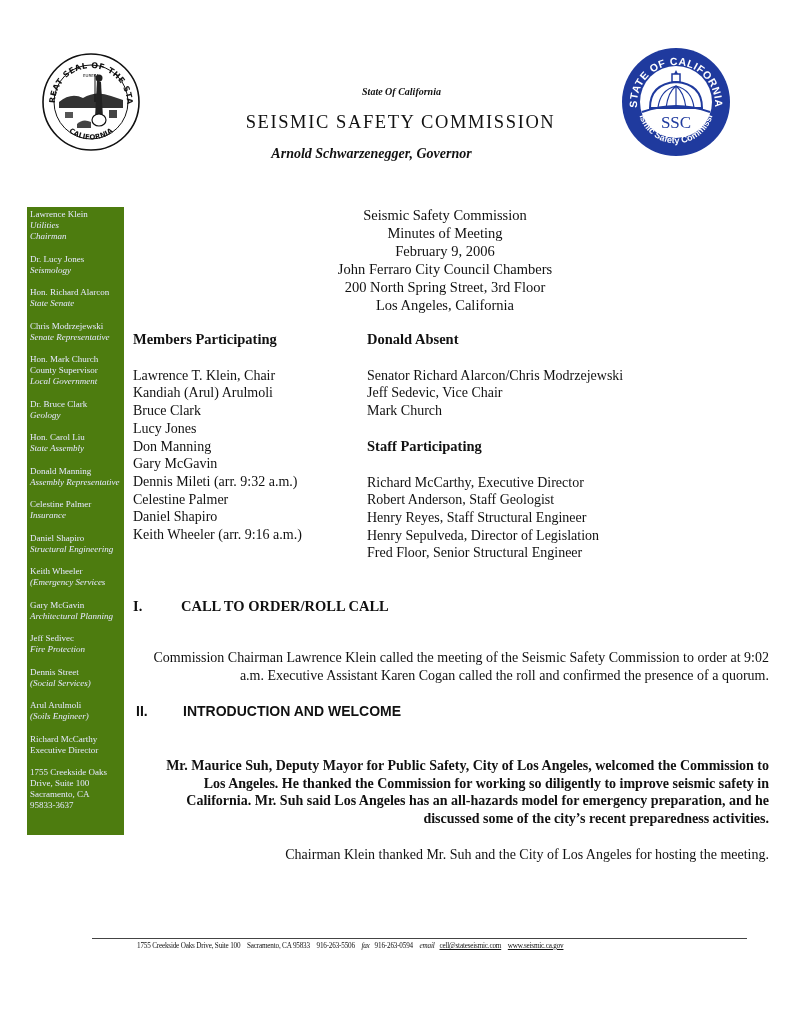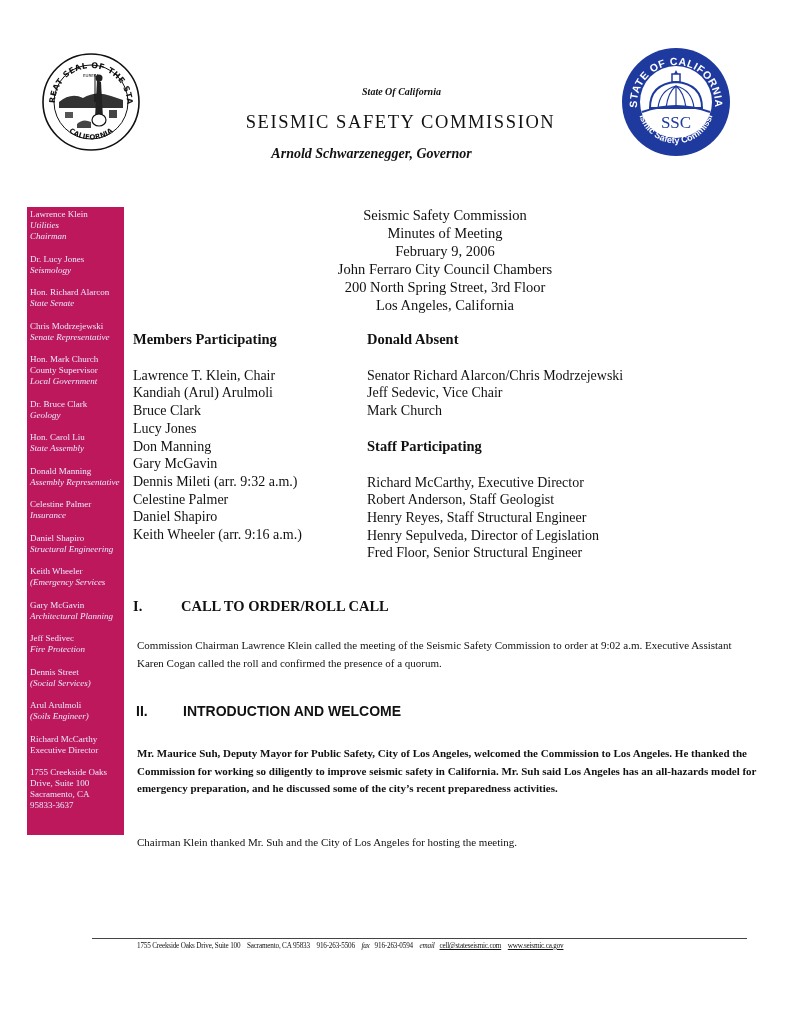--- a/index.html
+++ b/index.html
@@ -11,21 +11,21 @@
   .seal-right { position: absolute; left: 620px; top: 46px; width: 112px; height: 112px; }
   .lh-state { position: absolute; left: 0; width: 791px; top: 86px; text-align: center;
               font-size: 10px; font-weight: bold; font-style: italic; padding-left: 12px; box-sizing: border-box; }
   .lh-title { position: absolute; left: 0; width: 791px; top: 112px; text-align: center;
               font-size: 18.5px; letter-spacing: 1.6px; padding-left: 10px; box-sizing: border-box; }
   .lh-gov { position: absolute; left: 0; width: 713px; top: 146px; text-align: center;
             font-size: 14px; font-weight: bold; font-style: italic; padding-left: 30px; box-sizing: border-box; }
 
   
   .sidebar { position: absolute; left: 27px; top: 207px; width: 97px; height: 628px;
-             background: #be185d; color: #e6e8ff; box-sizing: border-box; padding: 2px 0 0 3px;
+             background: #4d7c0f; color: #e6e8ff; box-sizing: border-box; padding: 2px 0 0 3px;
              font-size: 9px; line-height: 11px; }
   .sb-entry { margin-bottom: 11.5px; }
   .sb-name { display: block; white-space: nowrap; }
   .sb-role { display: block; font-style: italic; white-space: nowrap; }
 
   
   .meeting-head { position: absolute; left: 300px; top: 206px; width: 290px; text-align: center;
                   font-size: 14.5px; line-height: 18px; }
   .meeting-head div { white-space: nowrap; }
 
@@ -39,21 +39,21 @@
 
   
   .section { position: absolute; left: 133px; width: 620px; }
   .sec-head { display: flex; font-weight: bold; font-size: 14.5px; }
   .sec-num { width: 48px; }
   .sec1 { top: 598px; }
   .sec1 .sec-head { font-family: "Liberation Serif", serif; }
   .sec2 { top: 703px; }
   .sec2 .sec-head { font-family: "Liberation Sans", "DejaVu Sans", sans-serif; font-size: 14px; }
   .sec2 .sec-num { width: 47px; padding-left: 3px; }
-  .para { font-size: 11px; line-height: 17.7px; margin: 4px; }
+  .para { font-size: 14px; line-height: 17.7px; margin: 16px; text-align: right; }
   .p1 { position: absolute; left: 133px; top: 633px; width: 620px; }
   .p2 { position: absolute; left: 133px; top: 741px; width: 620px; font-weight: bold; }
   .p3 { position: absolute; left: 133px; top: 830px; width: 620px; }
 
   
   .footer-line { position: absolute; left: 92px; top: 938px; width: 655px; height: 0;
                  border-top: 1px solid #444; }
   .footer { position: absolute; left: 137px; top: 942px; font-size: 7.2px; white-space: nowrap;
             letter-spacing: -0.2px; }
   .footer span { margin-right: 5px; }

